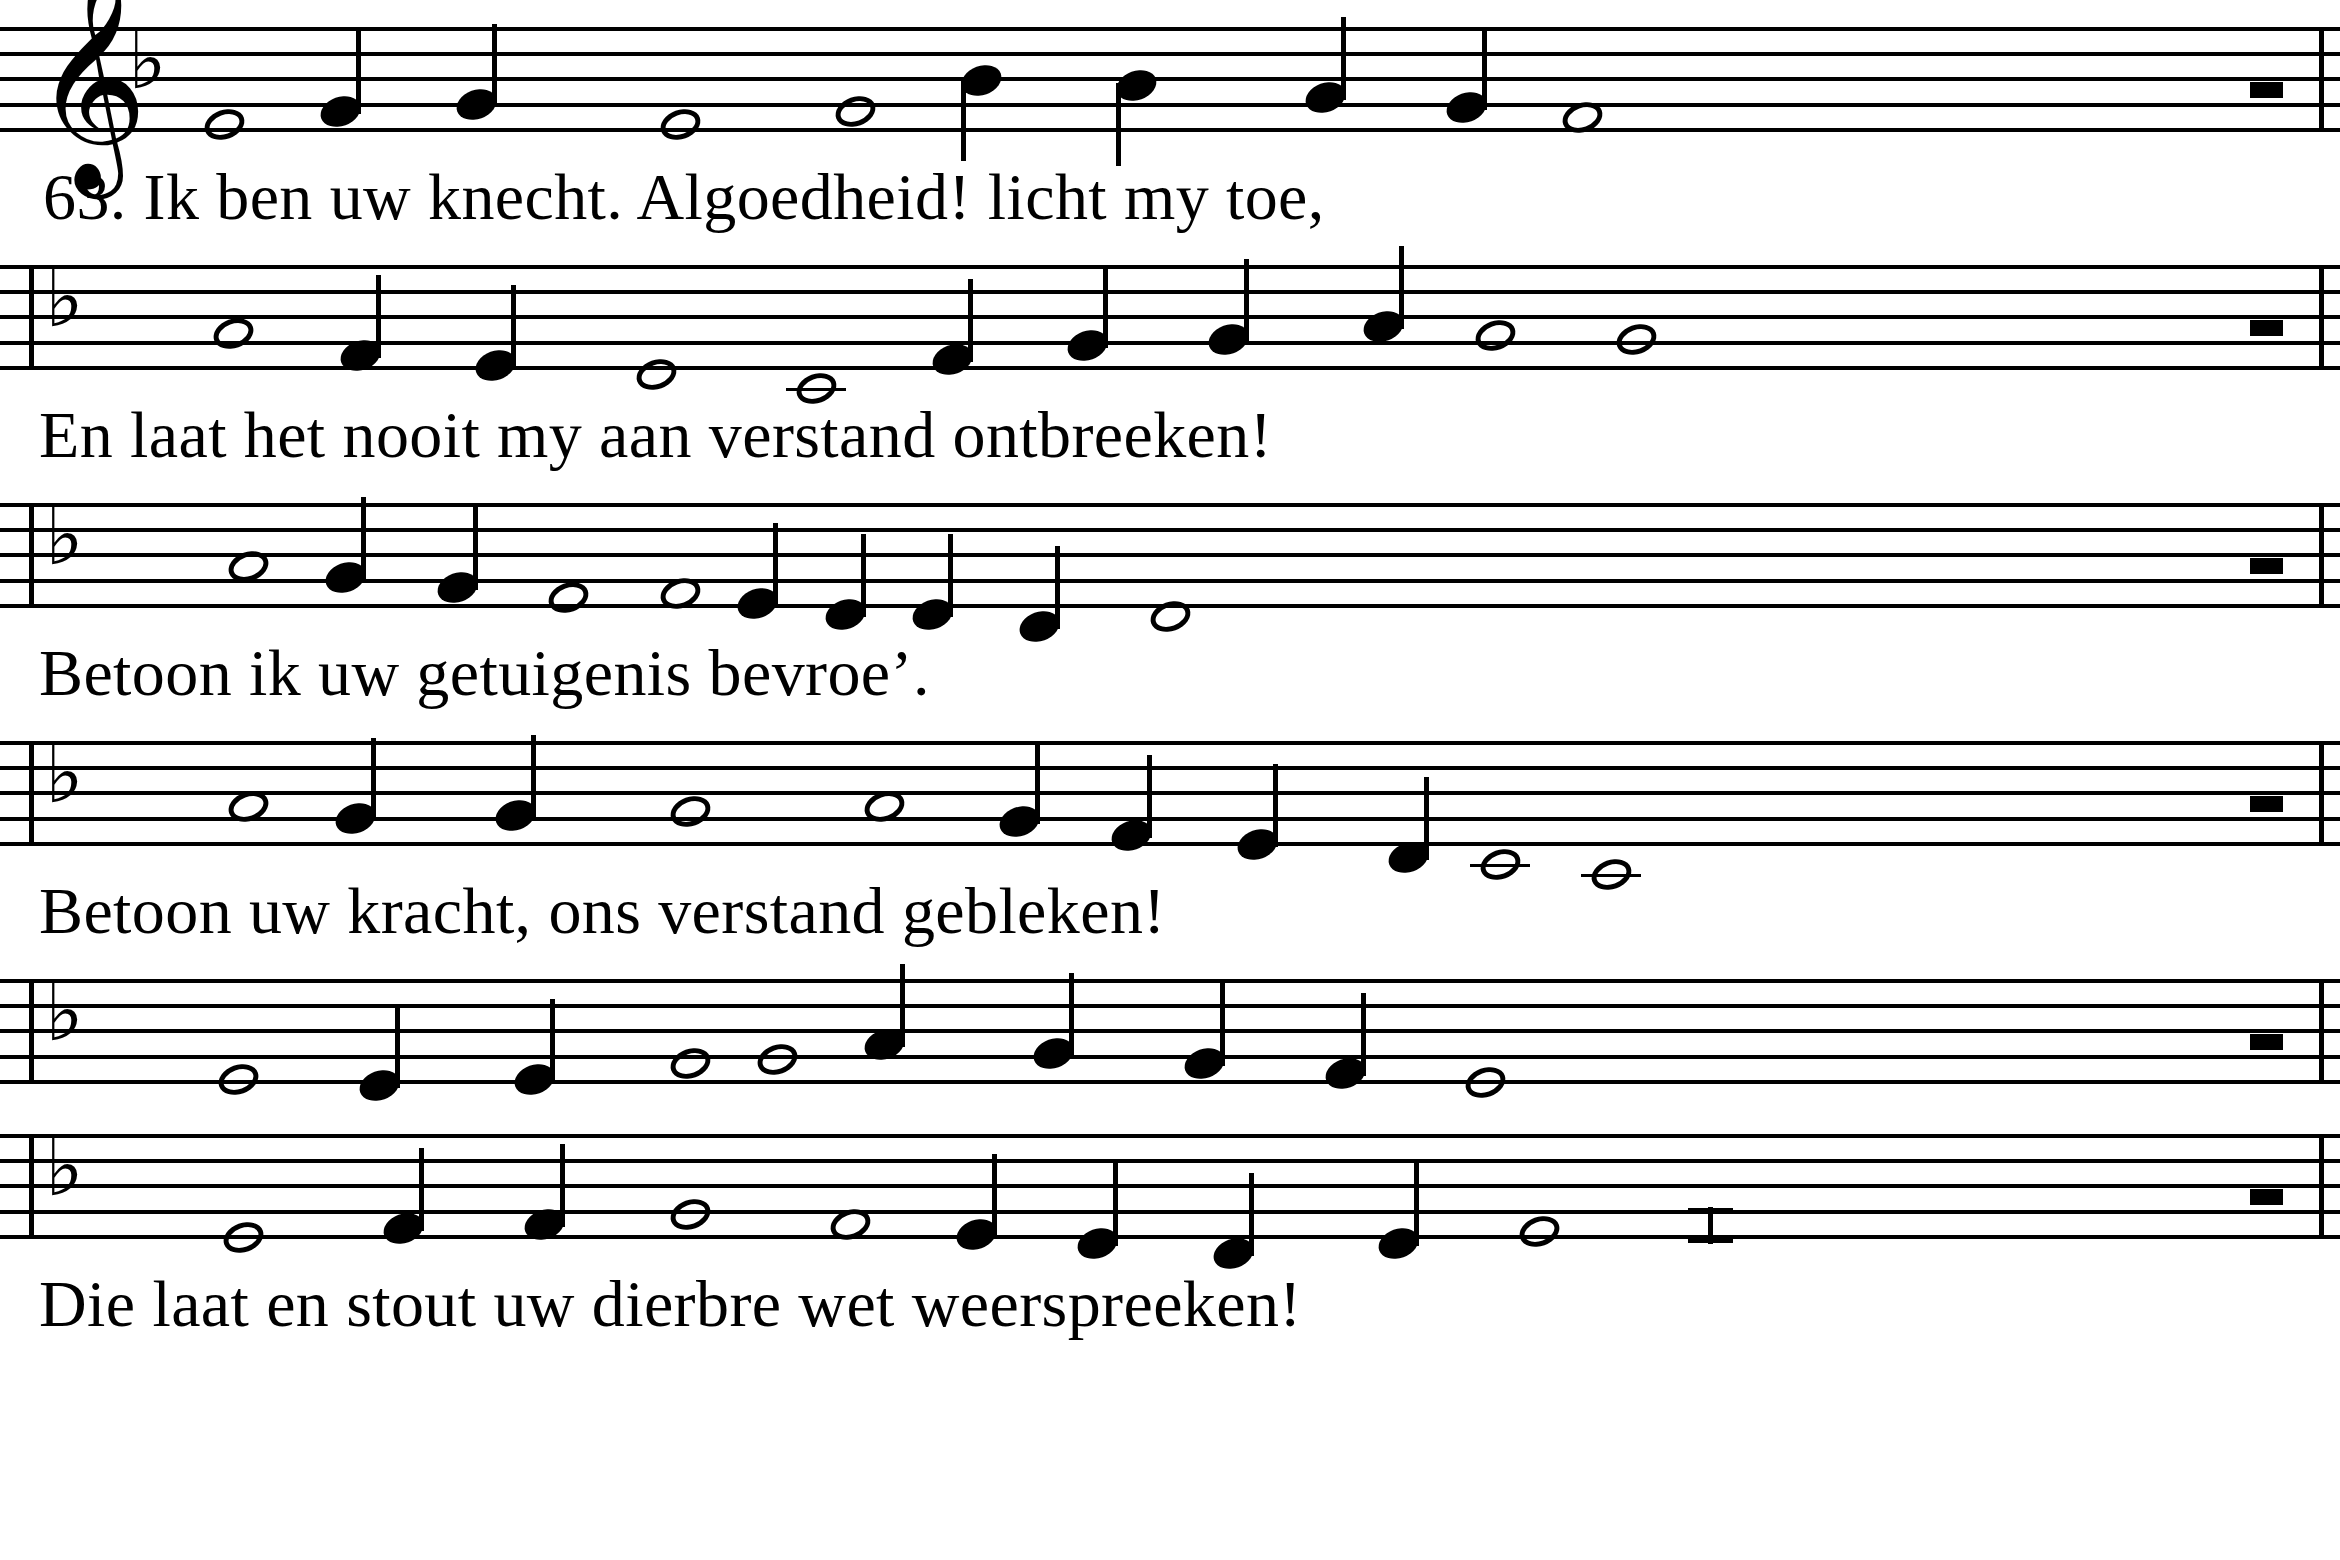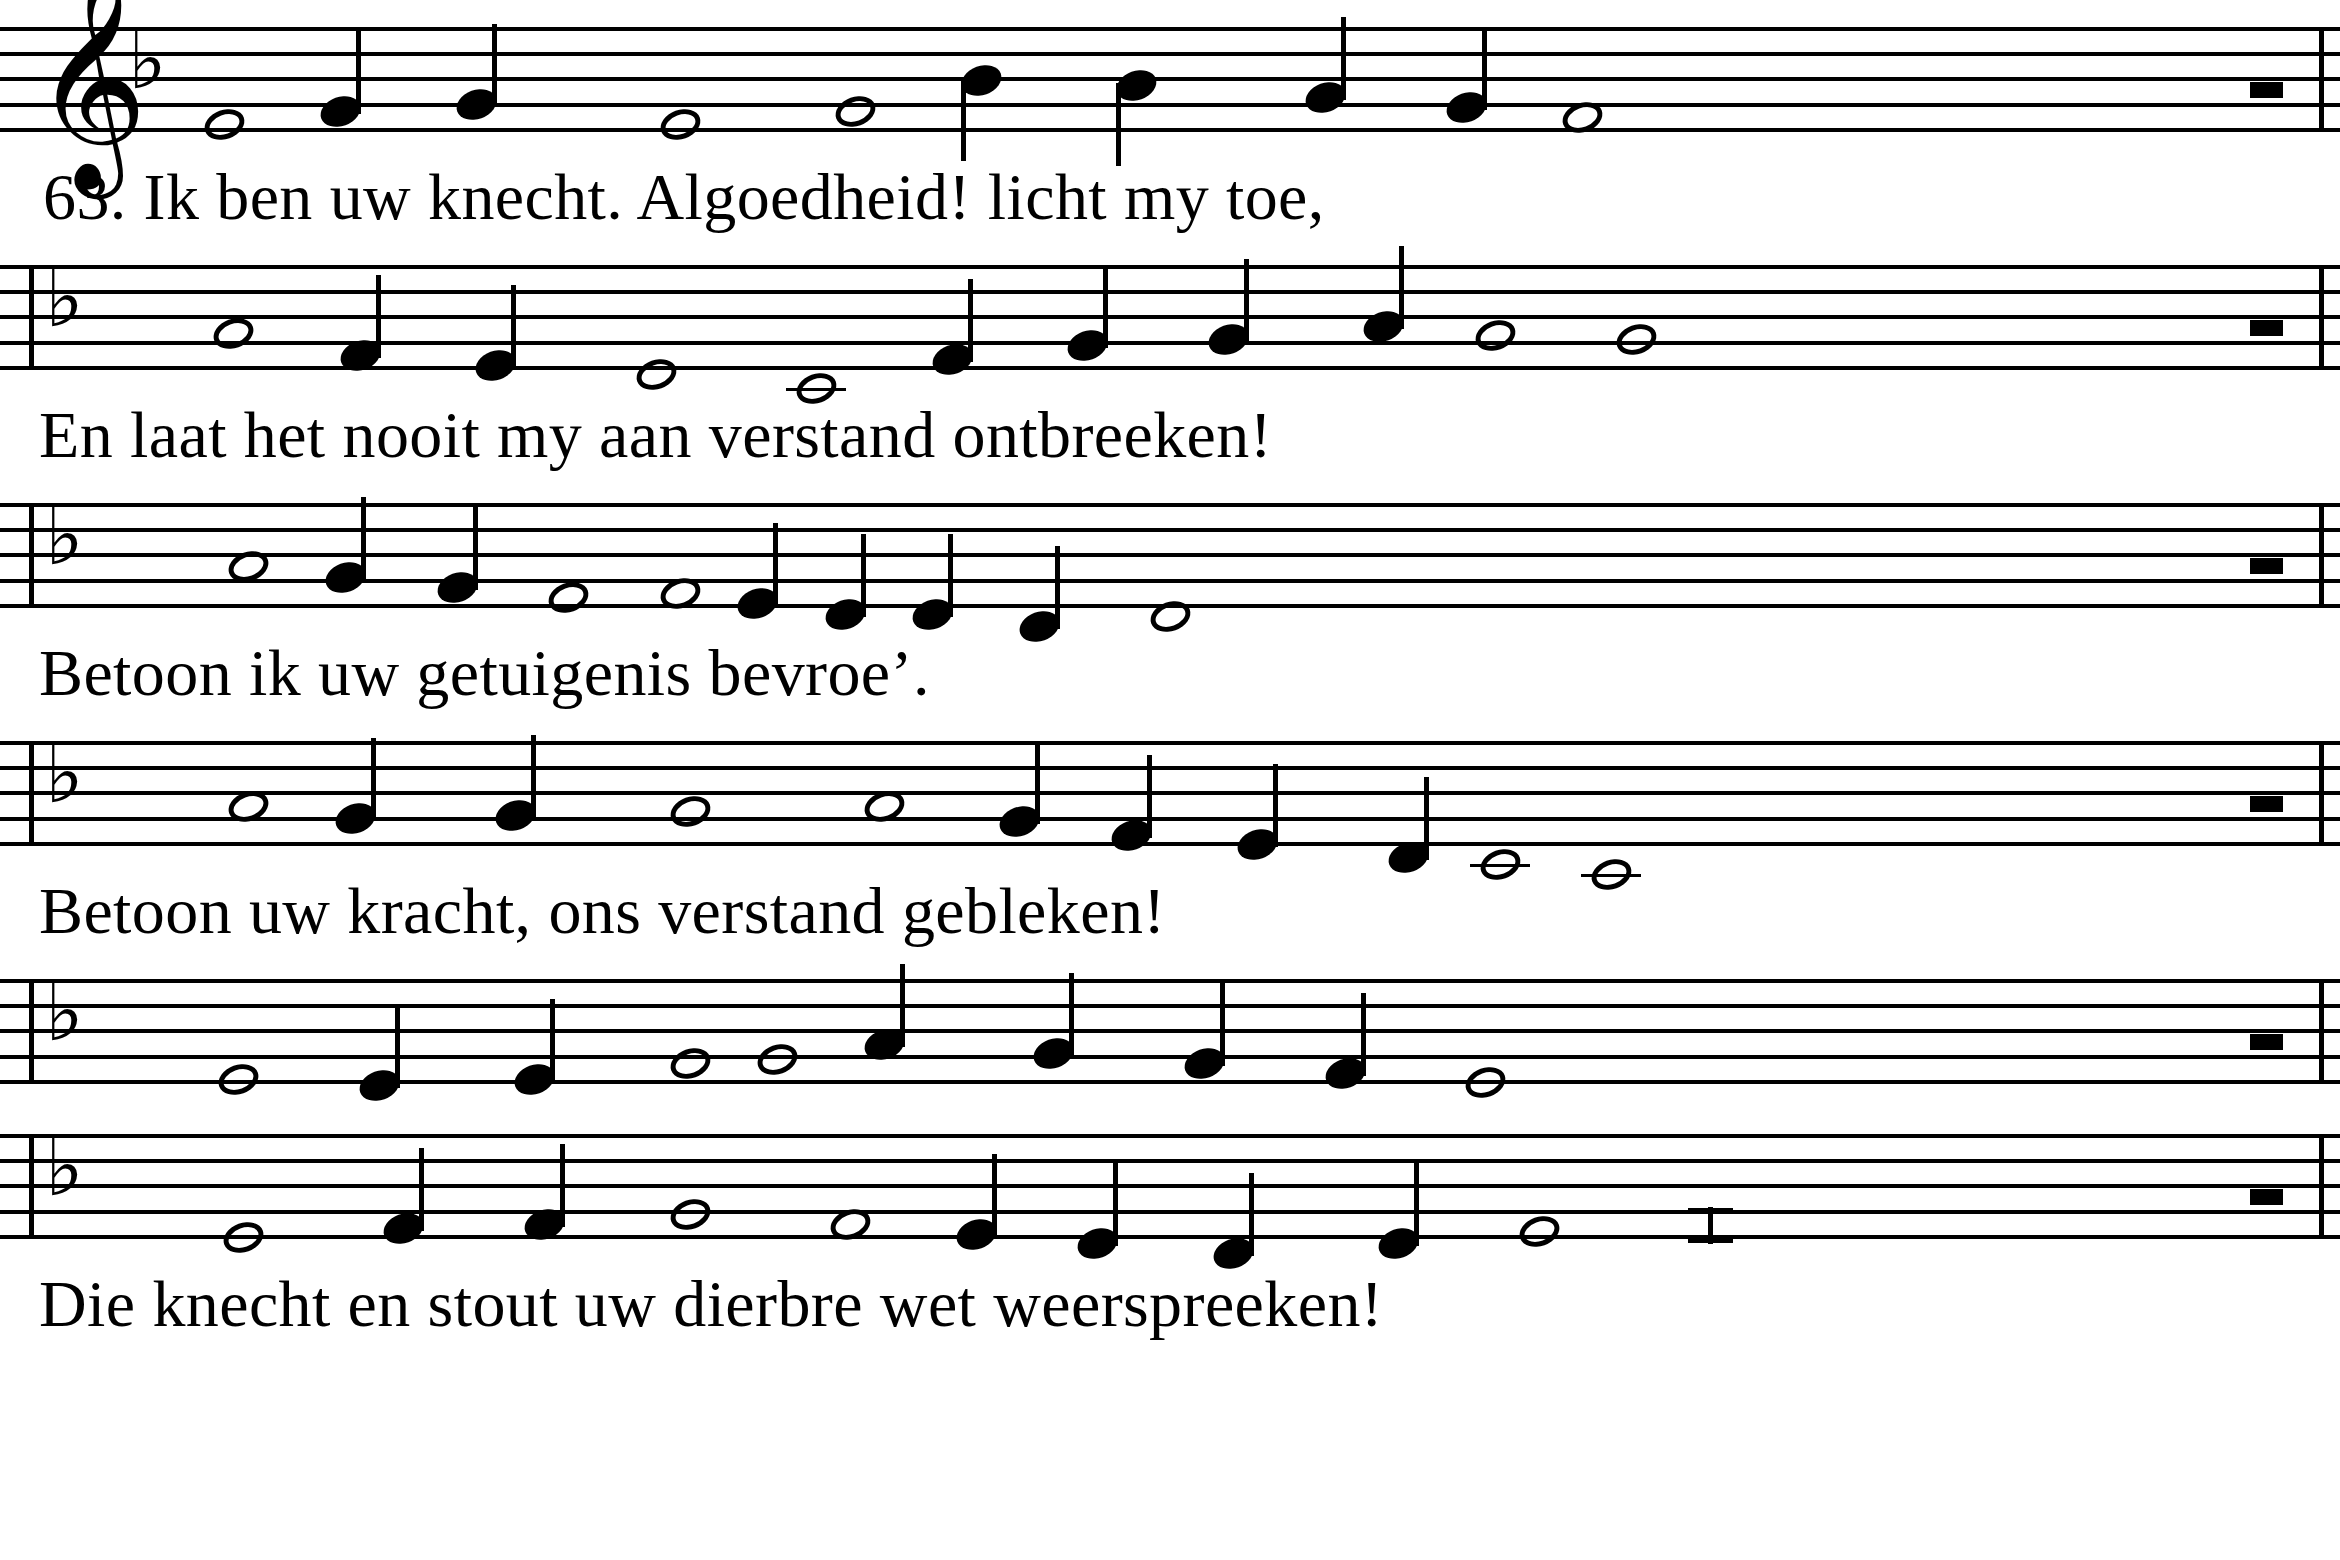--- a/index.html
+++ b/index.html
@@ -477,17 +477,17 @@
       <div class="note filled" style="left:1378px; top:122px;">
           <div class="head"></div>
           <div class="stem up"></div>
         </div>
       <div class="note open" style="left:1519px; top:110px;">
           <div class="head"></div>
         </div>
       <div class="final-bar" style="left:1688px; top:101px;"></div>
       <div class="rest" style="right:58px; top:82px;"></div>
     </div>
-    <div class="lyric indent">Die knecht en stout uw dierbre wet weerspreeken!</div>
+    <div class="lyric indent">Die laat en stout uw dierbre wet weerspreeken!</div>
   </div>
 
 </div>
 
 
 </body></html>

